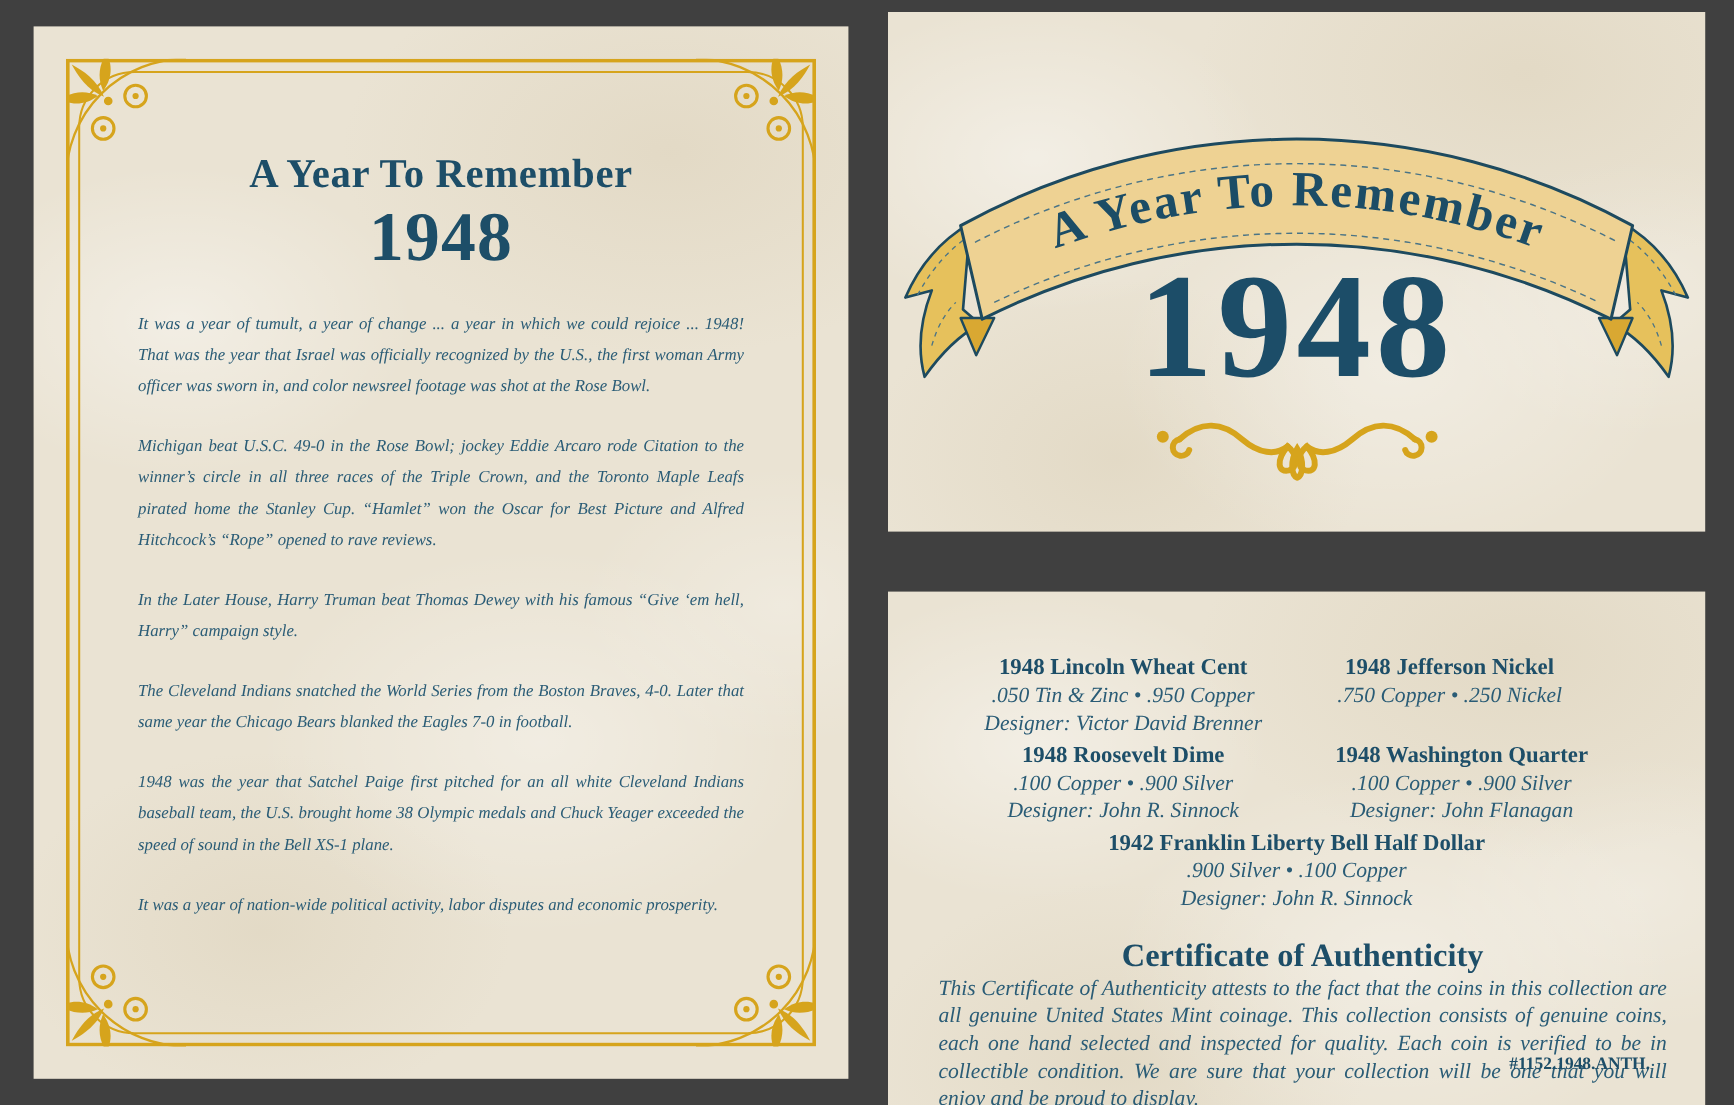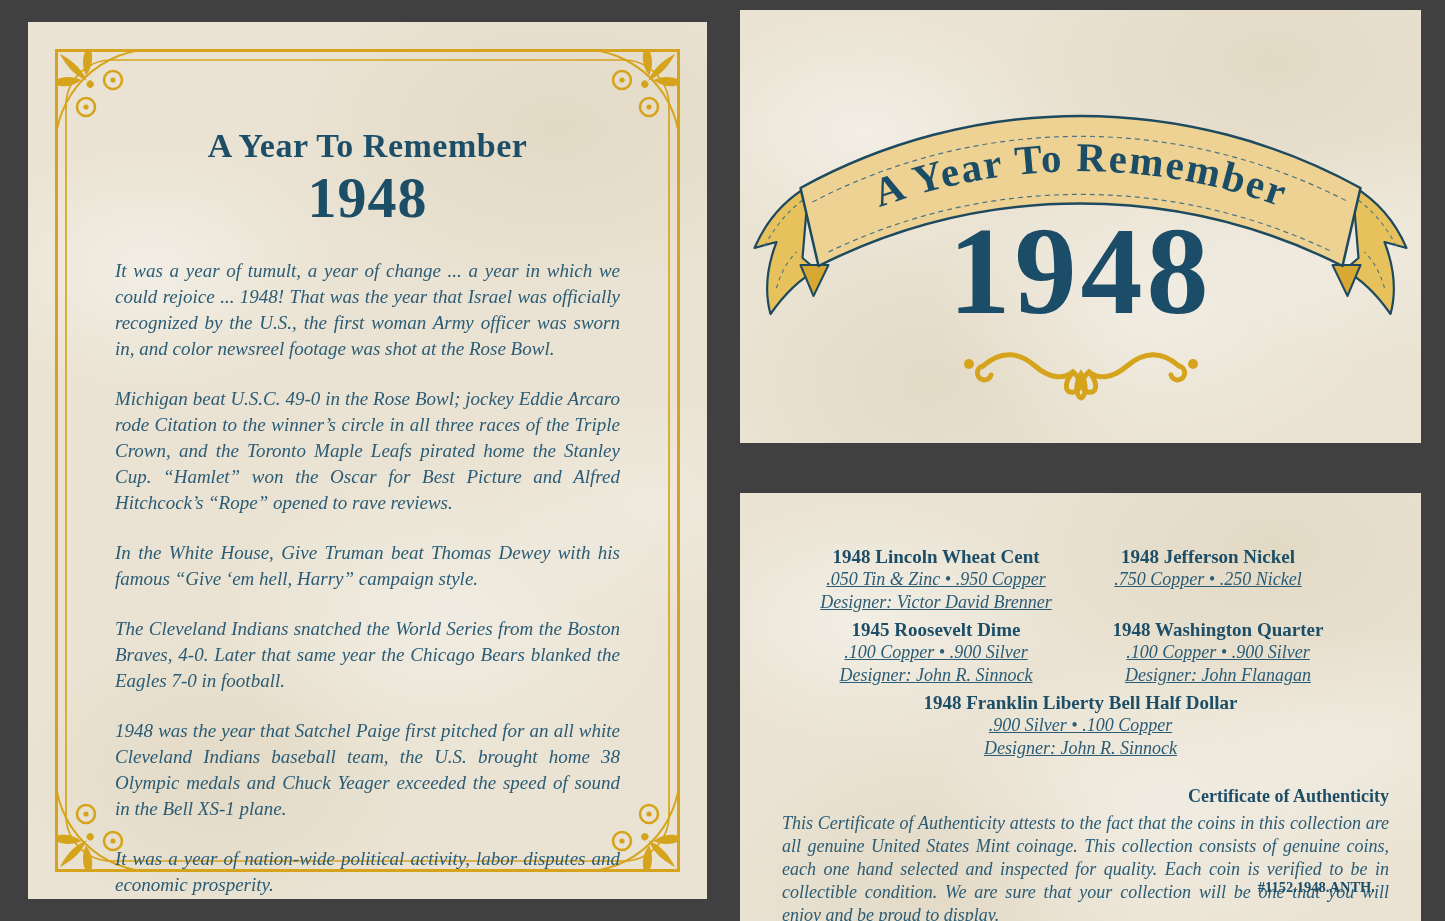--- a/index.html
+++ b/index.html
@@ -22,46 +22,46 @@
   .panel-rtop   { left:740px; top:10px;  width:681px; height:433px; }
   .panel-rbot   { left:740px; top:455px; width:681px; height:456px;margin-top:38px; }
 
   
   .frame { position:absolute; left:27px; top:27px; }
   .left-content { position:relative; padding:104px 87px 0 87px; text-align:center; }
   .left-title  { font-size:34px; font-weight:bold; color:#1d4e68; letter-spacing:.5px; line-height:1.2; }
   .left-year   { font-size:58px; font-weight:bold; color:#1d4e68; line-height:1.08; letter-spacing:1px; }
   .left-paras  { margin-top:29px; text-align:justify; }
   .left-paras p {
-    font-style:italic; font-size:19px; line-height:26px; color:#2a5c76;
+    font-style:italic; font-size:14px; line-height:26px; color:#2a5c76;
     margin-bottom:24px; text-align:justify;
   }
   .left-paras p:last-child { margin-bottom:12px; }
 
   
   .banner-svg { position:absolute; left:0; top:78px; }
   .big-year {
     position:absolute; left:0; top:200px; width:100%; text-align:center;
     font-size:124px; font-weight:bold; color:#1c4d68; line-height:1; letter-spacing:4px;
   }
   .flourish-svg { position:absolute; left:50%; top:330px; transform:translateX(-50%); }
 
   
   .coins-wrap { position:relative; margin-top:52px; height:240px; }
   .coin { position:absolute; text-align:center; }
   .coin-name { font-size:19px; font-weight:bold; color:#1d4e68; line-height:23px; }
-  .coin-line { font-size:18px; font-style:italic; color:#2a5c76; line-height:23px;text-decoration:underline; }
+  .coin-line { font-size:18px; font-style:italic; color:#2a5c76; line-height:23px; }
   .pos-a { left:0px;   top:0px;   width:392px; }
   .pos-b { left:272px; top:0px;   width:392px; }
   .pos-c { left:0px;   top:73px;  width:392px; }
   .pos-d { left:282px; top:73px;  width:392px; }
   .pos-e { left:0px;   top:146px; width:100%;  }
 
   .certificate { position:absolute; left:0; top:290px; width:100%; padding:0 32px 0 42px; }
-  .cert-heading { text-align:right; font-size:18px; font-weight:bold; color:#1d4e68; line-height:26px; }
+  .cert-heading { text-align:center; font-size:27px; font-weight:bold; color:#1d4e68; line-height:26px; }
   .cert-body {
     margin-top:3px; font-style:italic; font-size:18px; line-height:23px;
     color:#2a5c76; text-align:justify;
   }
   .cert-code {
     position:absolute; right:46px; top:96px;
     font-size:14.5px; font-weight:bold; color:#1d4e68;
   }
 </style>
 </head>
@@ -94,21 +94,21 @@
       <use href="#corner" transform="translate(629,827) rotate(180)"></use>
       <use href="#corner" transform="translate(-4,827) rotate(270)"></use>
     </svg>
 
     <div class="left-content">
       <div class="left-title">A Year To Remember</div>
       <div class="left-year">1948</div>
       <div class="left-paras">
         <p>It was a year of tumult, a year of change ... a year in which we could rejoice ... 1948! That was the year that Israel was officially recognized by the U.S., the first woman Army officer was sworn in, and color newsreel footage was shot at the Rose Bowl.</p>
         <p>Michigan beat U.S.C. 49-0 in the Rose Bowl; jockey Eddie Arcaro rode Citation to the winner’s circle in all three races of the Triple Crown, and the Toronto Maple Leafs pirated home the Stanley Cup. “Hamlet” won the Oscar for Best Picture and Alfred Hitchcock’s “Rope” opened to rave reviews.</p>
-        <p>In the White House, Give Truman beat Thomas Dewey with his famous “Give ‘em hell, Harry” campaign style.</p>
+        <p>In the Later House, Harry Truman beat Thomas Dewey with his famous “Give ‘em hell, Harry” campaign style.</p>
         <p>The Cleveland Indians snatched the World Series from the Boston Braves, 4-0. Later that same year the Chicago Bears blanked the Eagles 7-0 in football.</p>
         <p>1948 was the year that Satchel Paige first pitched for an all white Cleveland Indians baseball team, the U.S. brought home 38 Olympic medals and Chuck Yeager exceeded the speed of sound in the Bell XS-1 plane.</p>
         <p>It was a year of nation-wide political activity, labor disputes and economic prosperity.</p>
 
       </div>
     </div>
   </div>
 
   <div class="panel panel-rtop">
 
@@ -163,33 +163,33 @@
         <div class="coin-line">.050 Tin &amp; Zinc  •  .950 Copper</div>
         <div class="coin-line">Designer:  Victor David Brenner</div>
       </div>
 
       <div class="coin pos-b">
         <div class="coin-name">1948 Jefferson Nickel</div>
         <div class="coin-line">.750 Copper •  .250 Nickel</div>
       </div>
 
       <div class="coin pos-c">
-        <div class="coin-name">1945 Roosevelt Dime</div>
+        <div class="coin-name">1948 Roosevelt Dime</div>
         <div class="coin-line">.100 Copper •  .900 Silver</div>
         <div class="coin-line">Designer:  John R. Sinnock</div>
       </div>
 
       <div class="coin pos-d">
         <div class="coin-name">1948 Washington Quarter</div>
         <div class="coin-line">.100 Copper •  .900 Silver</div>
         <div class="coin-line">Designer:  John Flanagan</div>
       </div>
 
       <div class="coin pos-e">
-        <div class="coin-name">1948 Franklin Liberty Bell Half Dollar</div>
+        <div class="coin-name">1942 Franklin Liberty Bell Half Dollar</div>
         <div class="coin-line">.900 Silver  •  .100 Copper</div>
         <div class="coin-line">Designer:  John R. Sinnock</div>
       </div>
     </div>
 
     <div class="certificate">
       <div class="cert-heading">Certificate of Authenticity</div>
       <p class="cert-body">This Certificate of Authenticity attests to the fact that the coins in this collection are all genuine United States Mint coinage. This collection consists of genuine coins, each one hand selected and inspected for quality. Each coin is verified to be in collectible condition. We are sure that your collection will be one that you will enjoy and be proud to display.</p>
       <span class="cert-code">#1152.1948.ANTH.</span>
     </div>

